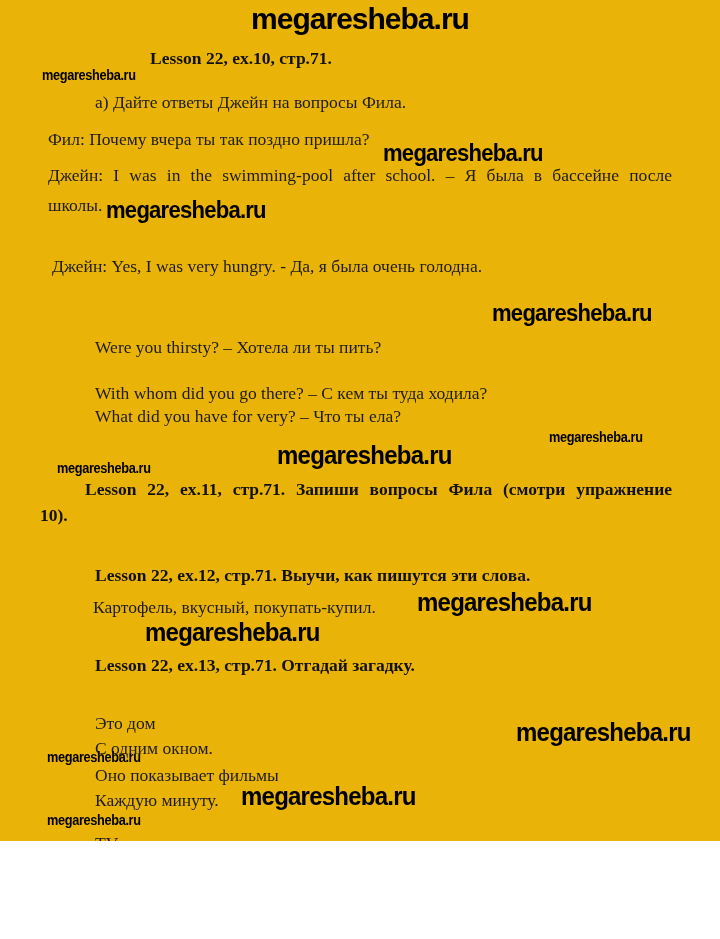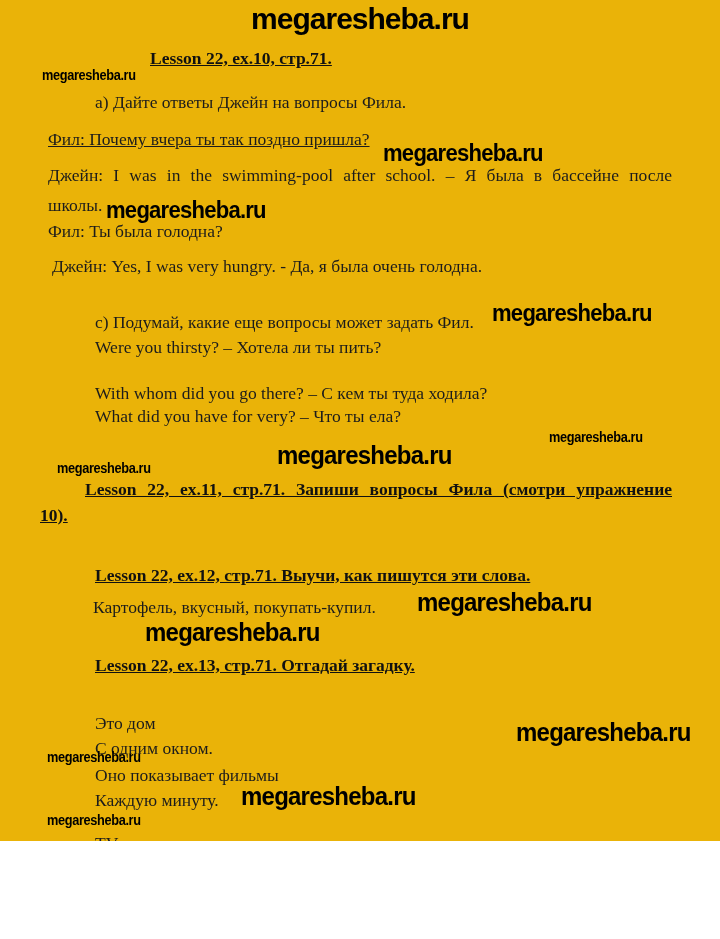--- a/index.html
+++ b/index.html
@@ -13,21 +13,21 @@
     color: #161616;
   }
   
   .t {
     position: absolute;
     font-size: 17.5px;
     line-height: 1.2;
     white-space: nowrap;
     color: #1c1c1c;
   }
-  .tb { font-weight: 700; color: #111111; text-decoration: underline; }
+  .tb { font-weight: 700; color: #111111; }
   .just {
     white-space: normal;
     text-align: justify;
     text-align-last: justify;
   }
   
   .wm {
     position: absolute;
     font-family: "Liberation Sans", "DejaVu Sans", sans-serif;
     font-weight: 700;
@@ -47,37 +47,35 @@
 <div class="page">
 
   <div class="wm wm-big wm-center" style="top: 2px;">megaresheba.ru</div>
 
   <div class="t tb" style="left: 150px; top: 48px;">Lesson 22, ex.10, стр.71.</div>
 
   <div class="wm wm-small" style="left: 42px; top: 67px;">megaresheba.ru</div>
 
   <div class="t" style="left: 95px; top: 92px;">a)  Дайте ответы Джейн на вопросы Фила.</div>
 
-  <div class="t" style="left: 48px; top: 129px; text-decoration: underline;">Фил: Почему вчера ты так поздно пришла?</div>
+  <div class="t" style="left: 48px; top: 129px;">Фил: Почему вчера ты так поздно пришла?</div>
 
   <div class="wm wm-bold" style="left: 383px; top: 140px;">megaresheba.ru</div>
 
   <div class="t just" style="left: 48px; top: 165px; width: 624px;">Джейн: I was in the swimming-pool after school. – Я была в бассейне после</div>
   <div class="t" style="left: 48px; top: 195px;">школы.</div>
 
   <div class="wm wm-bold" style="left: 106px; top: 197px;">megaresheba.ru</div>
 
-  <div class="t" style="left: 48px; top: 221px;">Фил: Ты была голодна?</div>
 
   <div class="t" style="left: 52px; top: 256px;">Джейн: Yes, I was very hungry. - Да, я была очень голодна.</div>
 
 
   <div class="wm wm-bold" style="left: 492px; top: 300px;">megaresheba.ru</div>
 
-  <div class="t" style="left: 95px; top: 312px;">c) Подумай, какие еще вопросы может задать Фил.</div>
 
   <div class="t" style="left: 95px; top: 337px;">Were you thirsty? – Хотела ли ты пить?</div>
   <div class="t" style="left: 95px; top: 383px;">With whom did you go there? – С кем ты туда ходила?</div>
   <div class="t" style="left: 95px; top: 406px;">What did you have for very? – Что ты ела?</div>
 
   <div class="wm wm-small" style="left: 549px; top: 429px;">megaresheba.ru</div>
 
   <div class="wm wm-bold2" style="left: 277px; top: 441px;">megaresheba.ru</div>
 
   <div class="wm wm-small" style="left: 57px; top: 460px;">megaresheba.ru</div>

